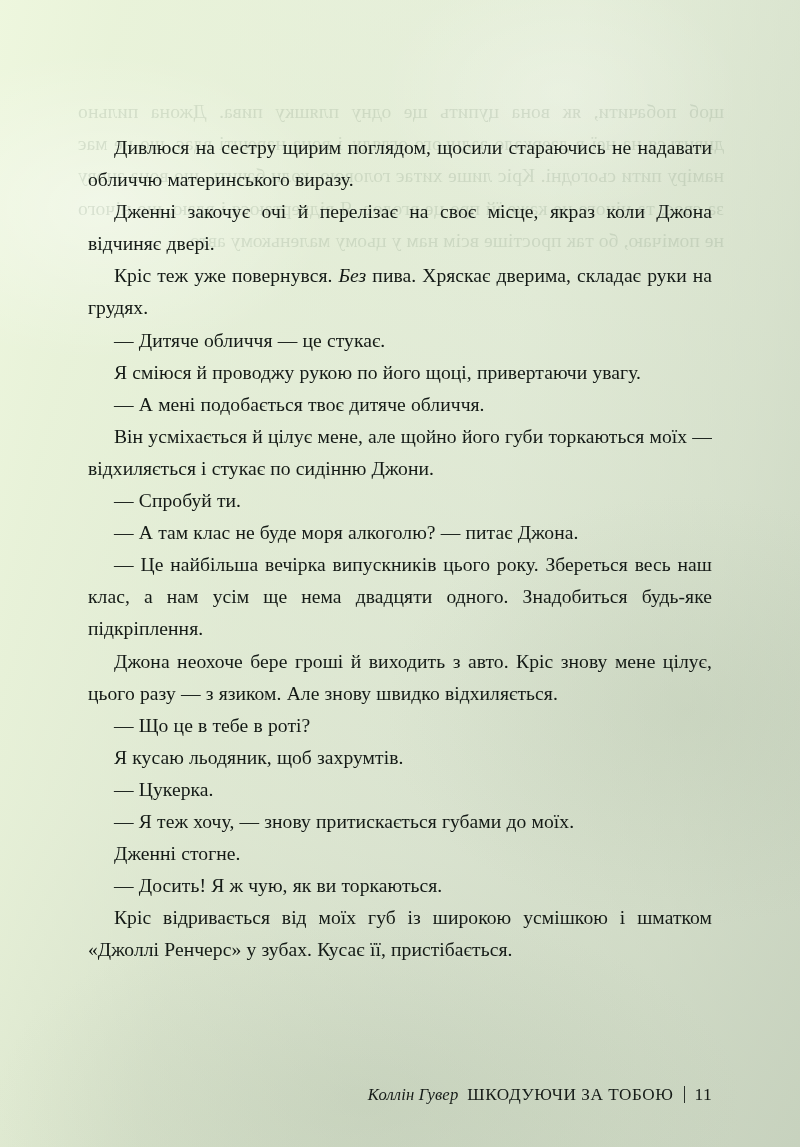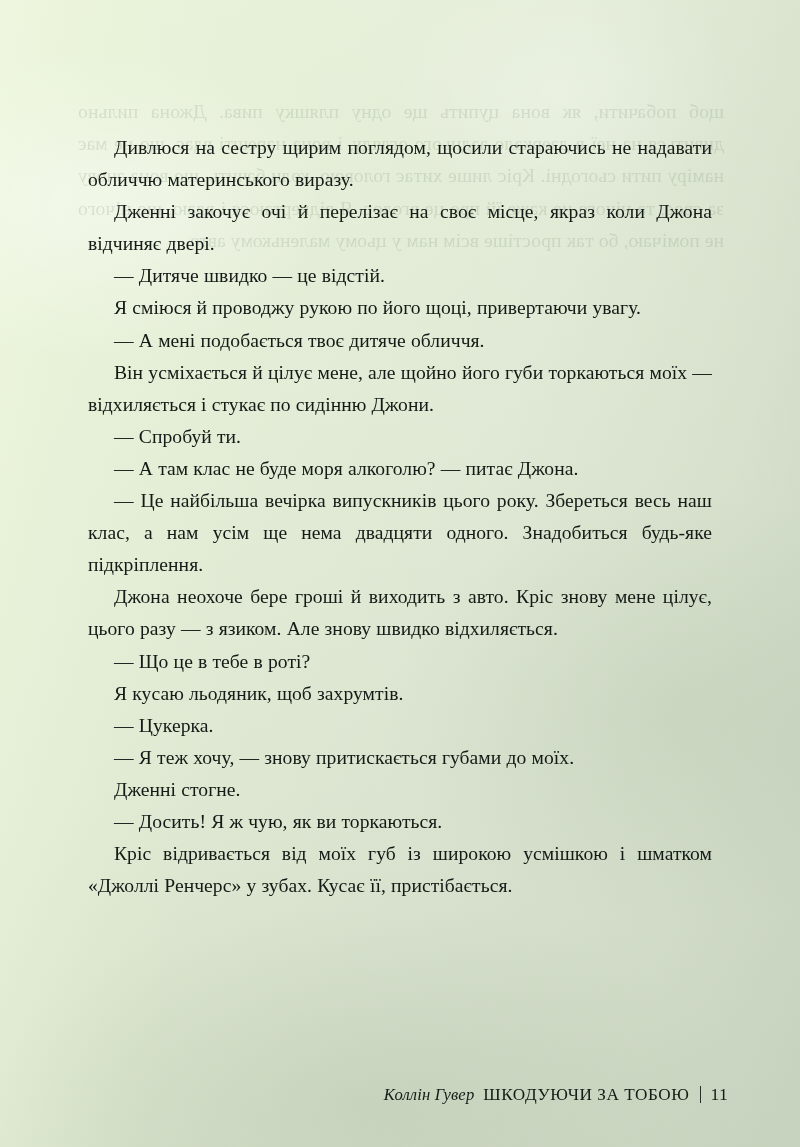--- a/index.html
+++ b/index.html
@@ -89,21 +89,21 @@
     word-spacing: 0.2px;
     -webkit-font-smoothing: antialiased;
   }
 
   em.it { font-style: italic; }
 
   
   .footer {
     position: absolute;
     left: 0;
-    right: 72px;
+    right: 88px;
     bottom: 42px;
     text-align: right;
     white-space: nowrap;
     color: #151b17;
   }
   .footer .author {
     font-style: italic;
     font-size: 16.6px;
     letter-spacing: .15px;
   }
@@ -132,22 +132,23 @@
 
   <div class="grain"></div>
 
   <div class="showthrough">щоб побачити, як вона цупить ще одну пляшку пива. Джона пильно дивиться на неї в дзеркало заднього огляду, і вона нарешті вдає, що не має наміру пити сьогодні. Кріс лише хитає головою, коли бачить, що вона знову за своє, та нічого не каже їй про це вголос. Я відвертаюся і вдаю, що нічого не помічаю, бо так простіше всім нам у цьому маленькому авто.</div>
 
   <div class="textblock">
 
     <p class="para">Дивлюся на сестру щирим поглядом, щосили стараючись не надавати обличчю материнського виразу.</p>
     <p class="para">Дженні закочує очі й перелізає на своє місце, якраз коли Джона відчиняє двері.</p>
 
+    <p class="para"><span>Кріс теж уже повернувся. </span><em class="it">Без</em><span> пива. Хряскає дверима, складає руки на грудях.</span></p>
 
-    <p class="para">— Дитяче швидко — це відстій.</p>
+    <p class="para">— Дитяче обличчя — це стукає.</p>
     <p class="para">Я сміюся й проводжу рукою по його щоці, привертаючи увагу.</p>
     <p class="para">— А мені подобається твоє дитяче обличчя.</p>
     <p class="para">Він усміхається й цілує мене, але щойно його губи торкаються моїх — відхиляється і стукає по сидінню Джони.</p>
     <p class="para">— Спробуй ти.</p>
     <p class="para">— А там клас не буде моря алкоголю? — питає Джона.</p>
     <p class="para">— Це найбільша вечірка випускників цього року. Збереться весь наш клас, а нам усім ще нема двадцяти одного. Знадобиться будь-яке підкріплення.</p>
     <p class="para">Джона неохоче бере гроші й виходить з авто. Кріс знову мене цілує, цього разу — з язиком. Але знову швидко відхиляється.</p>
     <p class="para">— Що це в тебе в роті?</p>
     <p class="para">Я кусаю льодяник, щоб захрумтів.</p>
     <p class="para">— Цукерка.</p>

